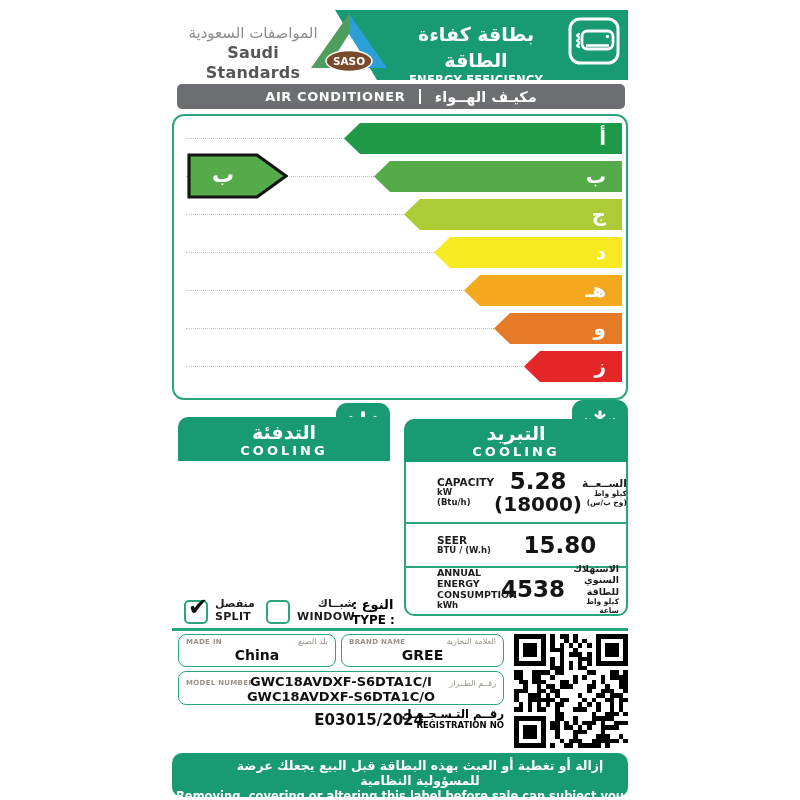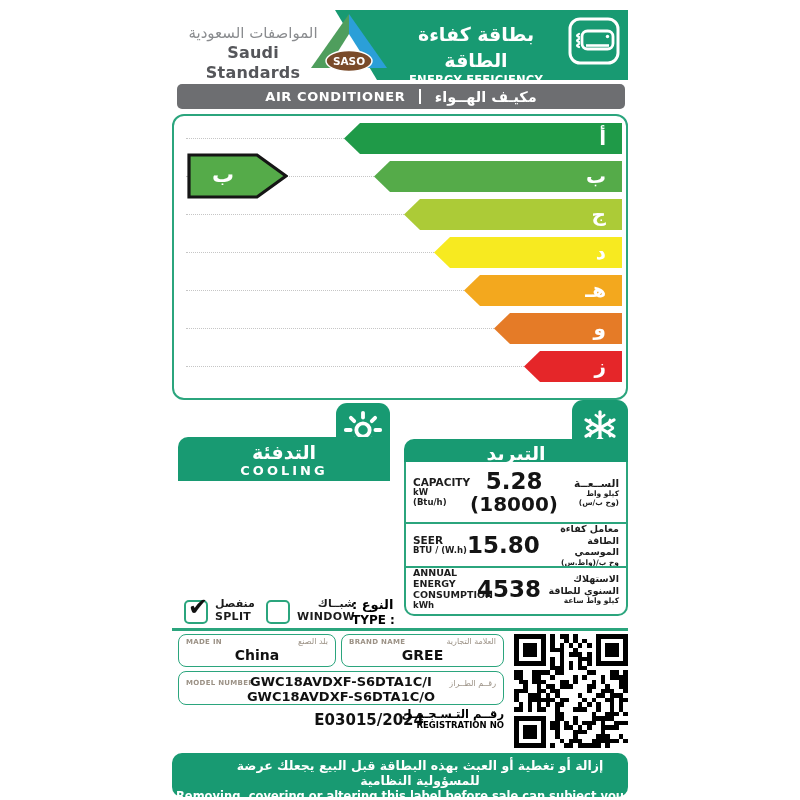--- a/index.html
+++ b/index.html
@@ -34,34 +34,34 @@
   .ind{position:absolute;left:13px;top:37px;width:101px;height:46px;}
   .ind svg{position:absolute;inset:0;}
   .ind .lt{position:absolute;left:0;top:0;width:72px;height:44px;line-height:44px;text-align:center;
            color:#fff;font-size:22px;font-weight:bold;}
 
   
   .tab{position:absolute;background:#189a72;border-radius:11px;}
   .heatTab{left:336px;top:403px;width:54px;height:54px;}
   .coolTab{left:572px;top:400px;width:56px;height:56px;}
   .tab svg{position:absolute;left:50%;top:50%;transform:translate(-50%,-50%);}
-  .boxHdr{position:absolute;background:#189a72;color:#fff;text-align:center;border-top-left-radius:10px;margin-top:20px;}
+  .boxHdr{position:absolute;background:#189a72;color:#fff;text-align:center;border-top-left-radius:10px;}
   .heatHdr{left:178px;top:417px;width:212px;height:44px;padding-top:4px;}
   .coolHdr{left:404px;top:419px;width:224px;height:43px;padding-top:3px;}
   .boxHdr .ar{font-size:19px;font-weight:bold;line-height:23px;}
   .boxHdr .en{font-size:13px;font-weight:bold;letter-spacing:3px;line-height:14px;}
   .heatBody{position:absolute;left:178px;top:463px;width:212px;height:120px;background:#a7a7a7;
             border-radius:0 0 6px 6px;text-align:center;color:#fff;}
   .heatBody .ar{margin-top:42px;font-size:21px;font-weight:bold;}
   .heatBody .en{margin-top:8px;font-size:12.5px;letter-spacing:.5px;}
   .coolBody{position:absolute;left:404px;top:462px;width:224px;height:154px;background:#fff;
             border:2px solid #2ba57d;border-top:none;border-radius:0 0 10px 10px;}
   .crow{position:relative;display:flex;align-items:center;padding:2px 7px;}
   .crow + .crow{border-top:2px solid #2ba57d;}
-  .crow .l{width:64px;line-height:1.15;}
+  .crow .l{width:64px;line-height:1.15;margin-left:24px;}
   .crow .l .t1{font-size:10.5px;font-weight:bold;color:#1c1c1c;}
   .crow .l .t2{font-size:8.5px;font-weight:bold;color:#1c1c1c;}
   .crow .c{flex:1;text-align:center;color:#141414;line-height:1.05;}
   .crow .c .v1{font-size:23px;font-weight:bold;}
   .crow .c .v2{font-size:20px;font-weight:bold;}
   .crow .r{width:72px;text-align:right;line-height:1.2;direction:rtl;}
   .crow .r .t1{font-size:10.5px;font-weight:bold;color:#1c1c1c;}
   .crow .r .t2{font-size:7.5px;font-weight:bold;color:#1c1c1c;}
 
   
@@ -246,24 +246,20 @@
         <div class="t2">(وح ب/س)</div>
       </div>
     </div>
     <div class="crow" style="height:44px;">
       <div class="l">
         <div class="t1">SEER</div>
         <div class="t2">BTU / (W.h)</div>
       </div>
       <div class="c">
         <div class="v1">15.80</div>
-      </div>
-      <div class="r" style="width:94px;">
-        <div class="t1" style="font-size:9.5px;">معامل كفاءة الطاقة الموسمي</div>
-        <div class="t2">وح ب/(واط.س)</div>
       </div>
     </div>
     <div class="crow" style="height:44px;">
       <div class="l">
         <div class="t1" style="font-size:9.5px;">ANNUAL ENERGY CONSUMPTION</div>
         <div class="t2">kWh</div>
       </div>
       <div class="c">
         <div class="v1">4538</div>
       </div>

